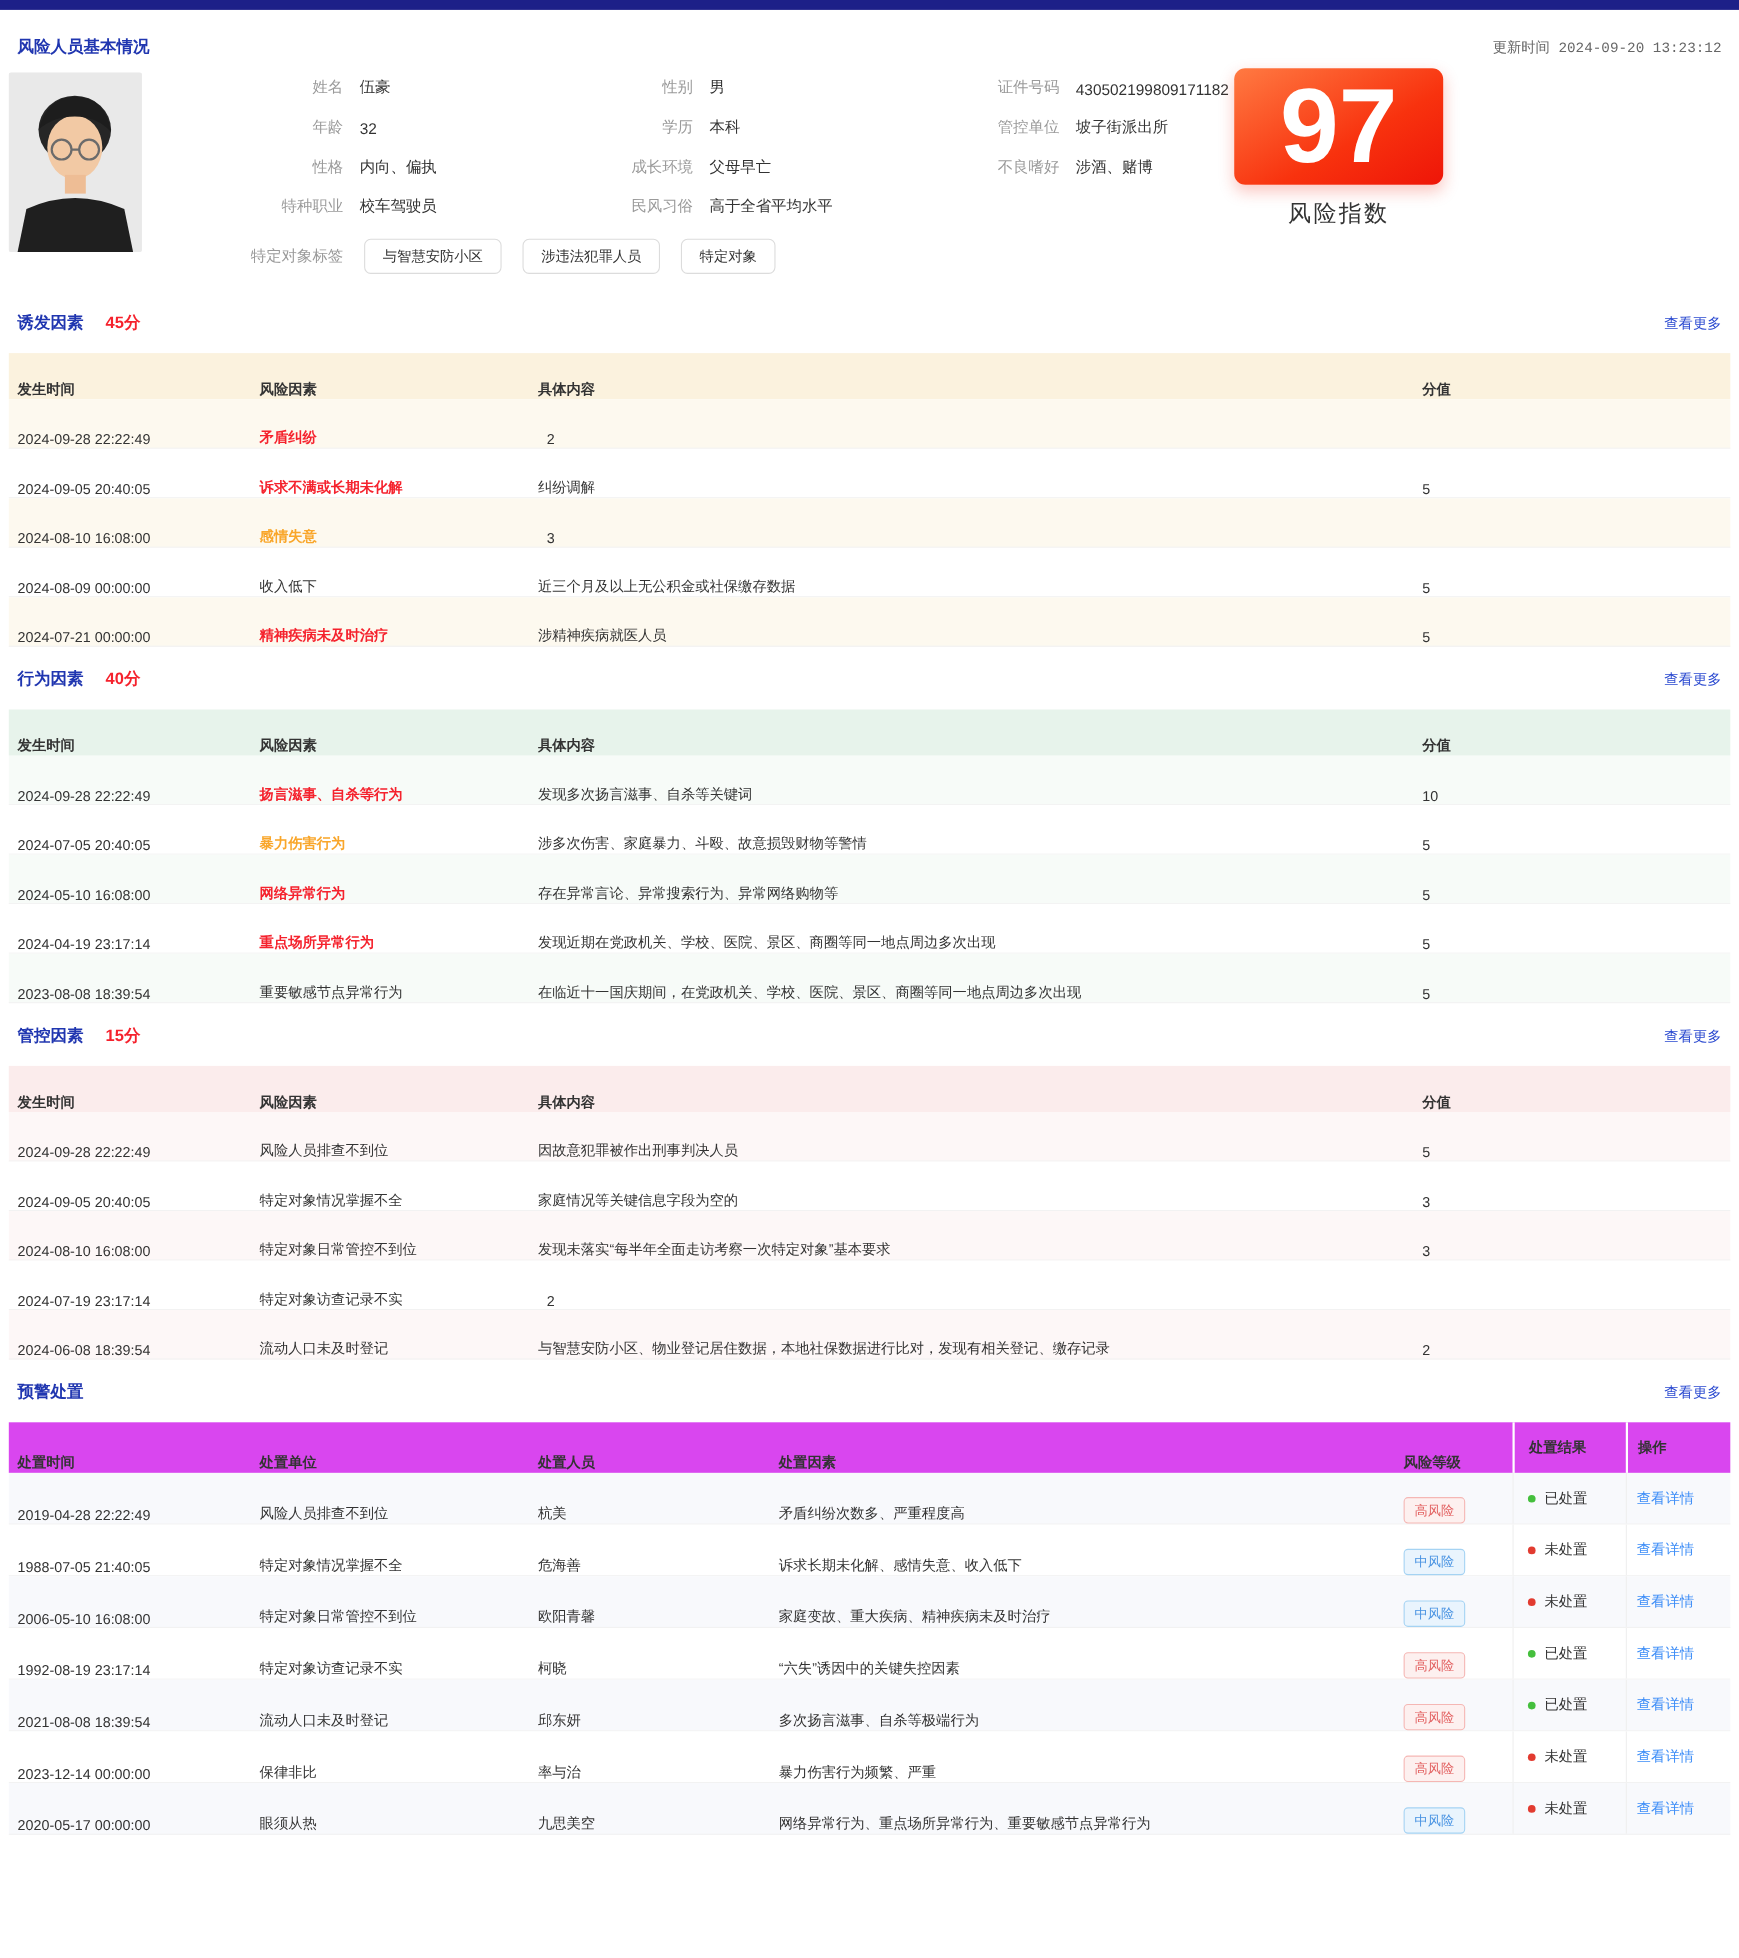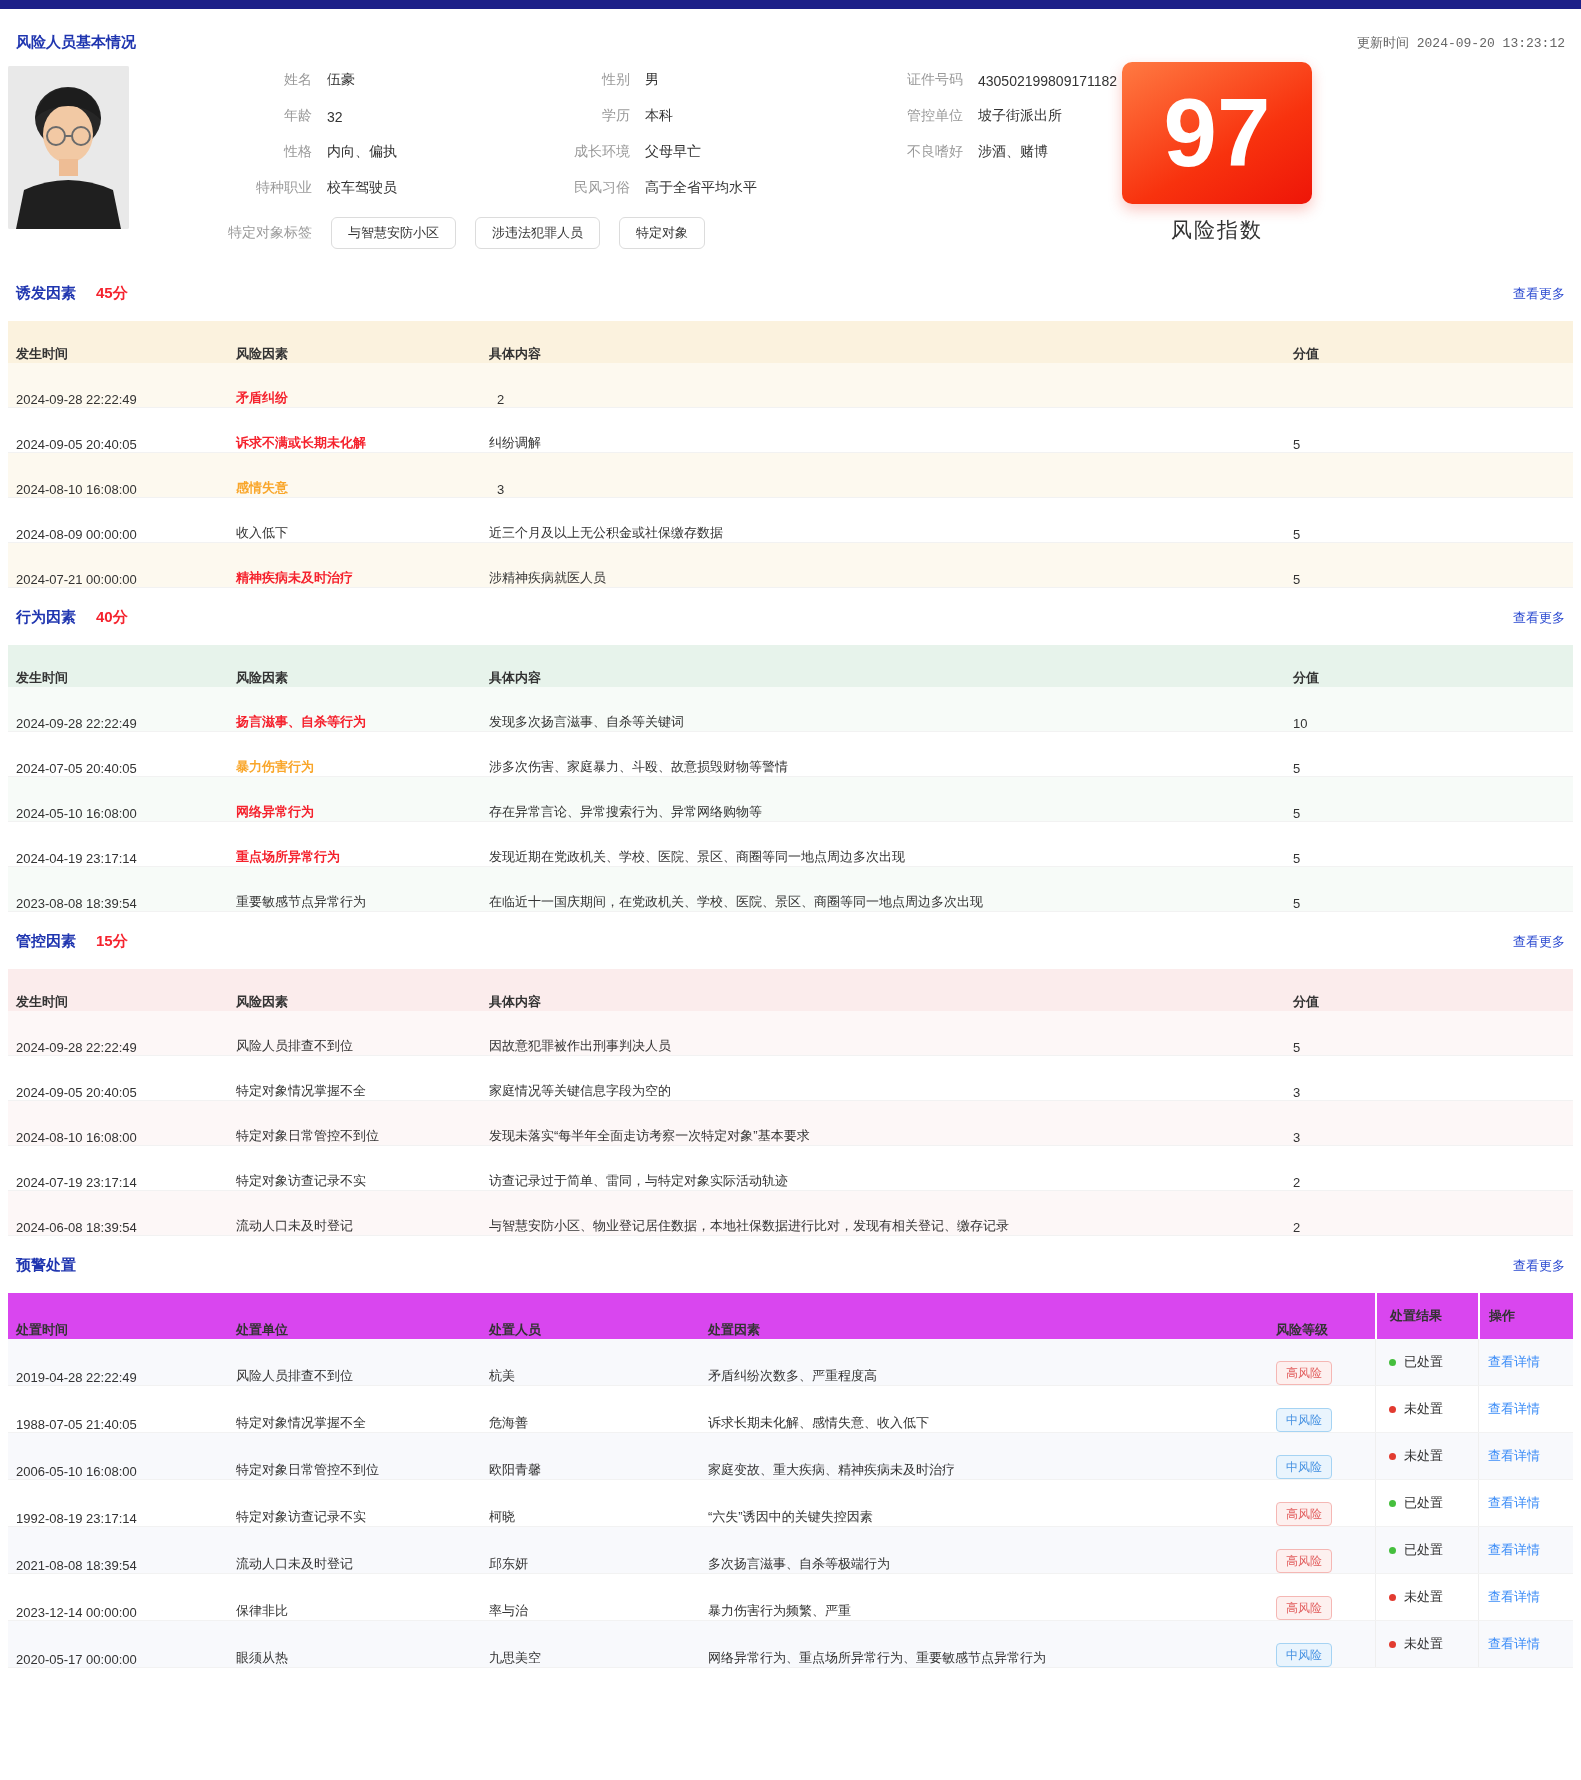--- a/index.html
+++ b/index.html
@@ -25,21 +25,21 @@
   .info-col.c3 { left: 795px; }
   .info-row { display: flex; align-items: flex-end; height: 21px; margin-bottom: 15px; }
   .info-lbl { width: 164px; text-align: right; color: #9a9a9a; flex: 0 0 164px; }
   .info-col.c2 .info-lbl, .info-col.c3 .info-lbl { width: 160px; flex: 0 0 160px; }
   .info-val { margin-left: 15px; color: #333; white-space: nowrap; }
   .tags-row { position: absolute; left: 140px; top: 155px; display: flex; align-items: center; font-size: 14px; }
   .tags-lbl { width: 164px; text-align: right; color: #9a9a9a; flex: 0 0 164px; }
   .tag { border: 1px solid #dcdcdc; border-radius: 6px; padding: 6px 16px; margin-left: 19px; color: #333; font-size: 13px; background: #fff; white-space: nowrap; }
   .risk-panel { position: absolute; left: 1114px; top: 0; width: 190px; text-align: center; }
   .risk-box {
-    height: 142px; border-radius: 10px; color: #fff;
+    height: 106px; border-radius: 10px; color: #fff;
     background: linear-gradient(150deg, #ff7a42 0%, #f8320e 60%, #ee1508 100%);
     display: flex; align-items: center; justify-content: center;
     font-size: 96px; font-weight: 600; line-height: 1;
     box-shadow: 0 6px 14px rgba(240,40,20,.25);
   }
   .risk-label { margin-top: 12px; font-size: 21px; color: #333; letter-spacing: 2px; }
 
   
   .section-head { display: flex; align-items: center; padding: 20px 8px 18px; }
   .section-title { color: #2036b0; font-size: 15px; font-weight: bold; }
@@ -299,21 +299,20 @@
       </div>
       <div class="t-row alt">
         <div class="c-time">2024-08-10 16:08:00</div>
         <div class="c-factor">特定对象日常管控不到位</div>
         <div class="c-content">发现未落实“每半年全面走访考察一次特定对象”基本要求</div>
         <div class="c-score">3</div>
       </div>
       <div class="t-row">
         <div class="c-time">2024-07-19 23:17:14</div>
         <div class="c-factor">特定对象访查记录不实</div>
-        <div class="c-content">访查记录过于简单、雷同，与特定对象实际活动轨迹</div>
         <div class="c-score">2</div>
       </div>
       <div class="t-row alt">
         <div class="c-time">2024-06-08 18:39:54</div>
         <div class="c-factor">流动人口未及时登记</div>
         <div class="c-content">与智慧安防小区、物业登记居住数据，本地社保数据进行比对，发现有相关登记、缴存记录</div>
         <div class="c-score">2</div>
       </div>
     </div>
   </div>

